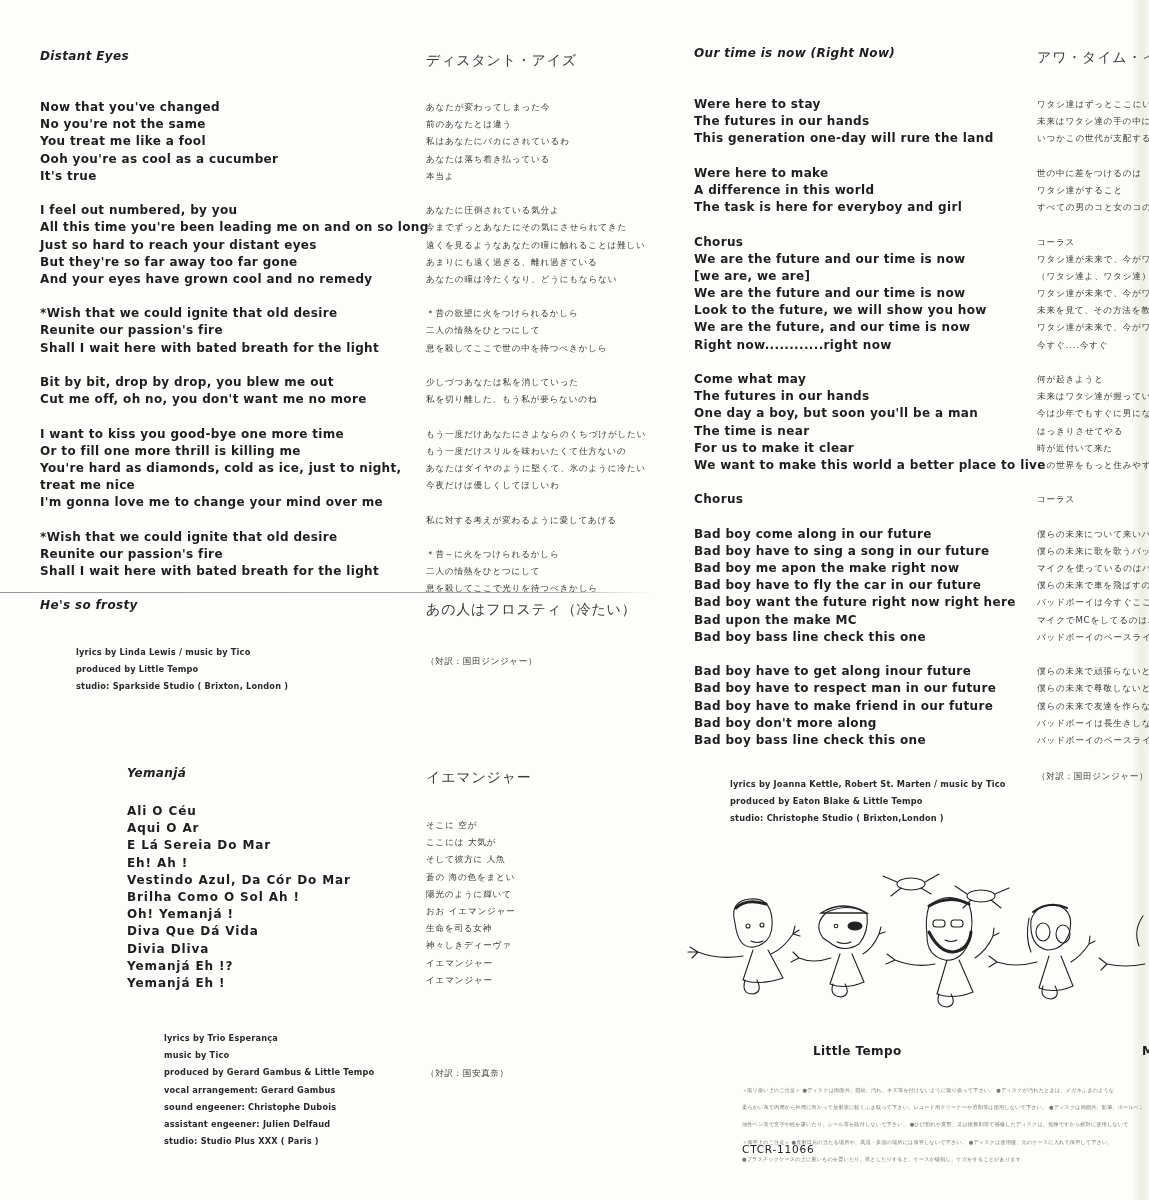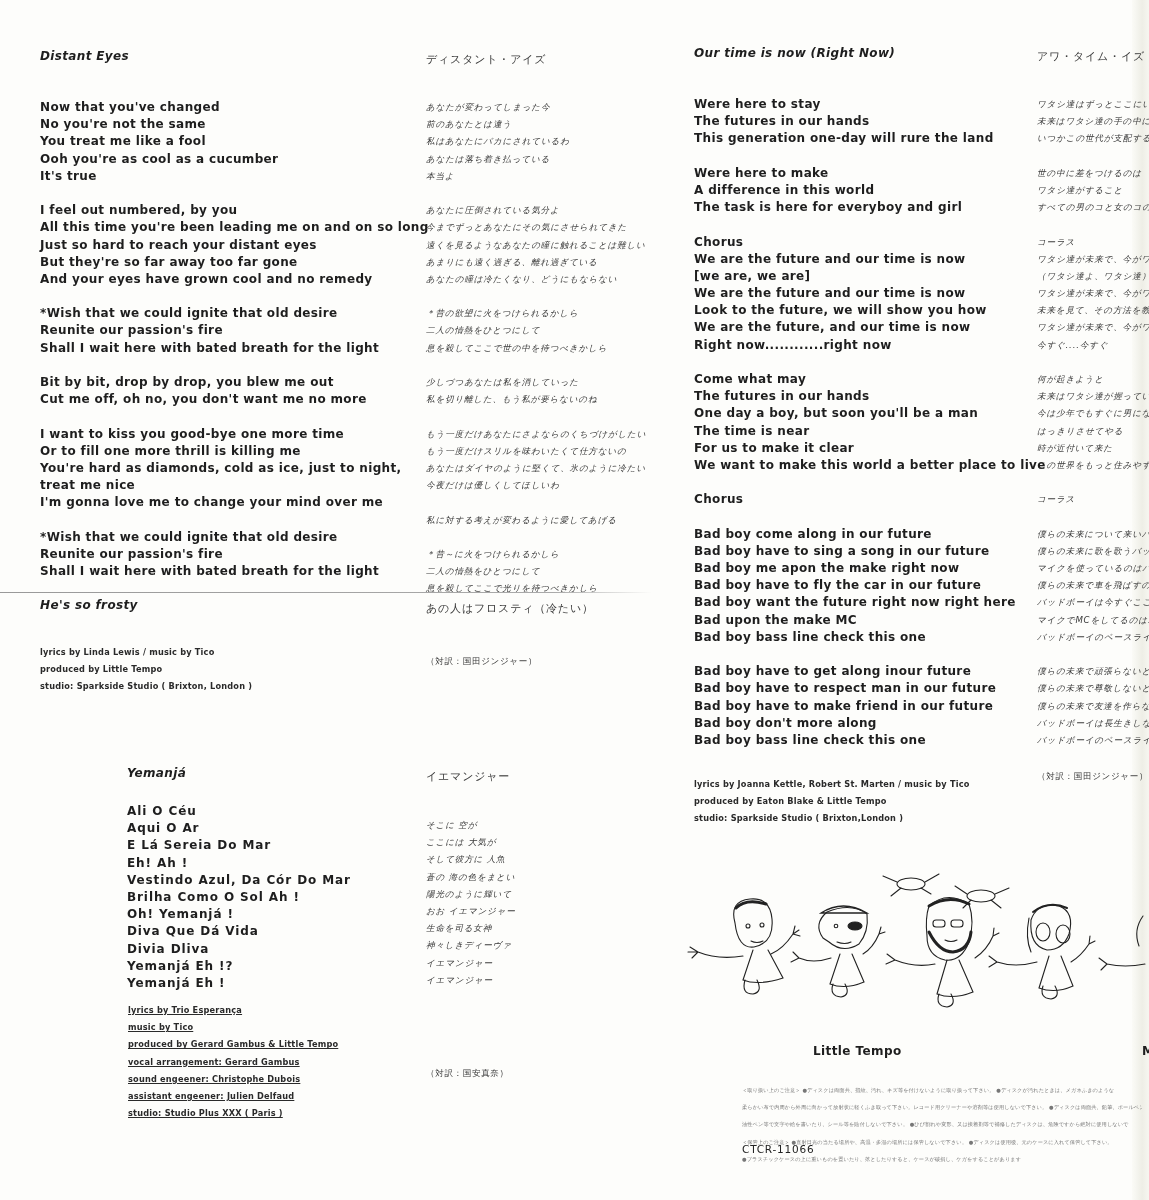--- a/index.html
+++ b/index.html
@@ -7,27 +7,27 @@
     width: 1149px; height: 1200px; position: relative; overflow: hidden;
     background: #fdfdfb;
     font-family: "DejaVu Sans", sans-serif;
     color: #1e1e1e;
   }
   .gutter {
     position: absolute; left: 1132px; top: 0; width: 17px; height: 1200px;
     background: linear-gradient(to right, #fbfbf7, #eeeee6 60%, #f6f6f0);
   }
   .en { position: absolute; font-weight: bold; font-size: 12px; line-height: 17.2px; letter-spacing: 0.35px; white-space: nowrap; }
-  .ja { position: absolute; font-size: 8.6px; line-height: 17.2px; letter-spacing: 0.8px; color: #3a3a3a; white-space: nowrap; font-style: italic; }
+  .ja { position: absolute; font-size: 8.6px; line-height: 17.2px; letter-spacing: 0.8px; color: #3a3a3a; white-space: nowrap; }
   .title-en { position: absolute; font-weight: bold; font-size: 12px; letter-spacing: 0.35px; white-space: nowrap; font-style: italic; }
-  .title-ja { position: absolute; font-size: 11px; letter-spacing: 0.8px; color: #3a3a3a; white-space: nowrap; }
+  .title-ja { position: absolute; font-size: 14px; letter-spacing: 0.8px; color: #3a3a3a; white-space: nowrap; }
   .line { display: block; height: 17.2px; }
   .gap { display: block; height: 17.2px; }
   .credits { position: absolute; font-weight: bold; font-size: 8.2px; line-height: 13.4px; color: #2a2a2a; letter-spacing: 0.2px; white-space: nowrap; }
-  .credits span { display: block; }
+  .credits span { display: block; margin-left: 36px; }
   .translator { position: absolute; font-size: 8.6px; color: #3a3a3a; letter-spacing: 0.6px; white-space: nowrap; }
   .divider { position: absolute; left: 0; top: 592px; width: 652px; height: 1px; background: linear-gradient(to right, #999 0%, #aaa 85%, rgba(170,170,170,0) 100%); }
   .band-label { position: absolute; font-weight: bold; font-size: 12px; letter-spacing: 0.4px; white-space: nowrap; }
   .notice { position: absolute; left: 742px; top: 1086px; width: 400px; font-size: 5.2px; line-height: 9.2px; color: #777; letter-spacing: 0.1px; }
   .notice span { display: block; white-space: nowrap; overflow: hidden; }
   .catalog { position: absolute; left: 742px; top: 1143px; font-size: 10.5px; letter-spacing: 0.8px; color: #222; }
   .drawing { position: absolute; left: 685px; top: 868px; }
 </style>
 </head>
 <body>
@@ -130,21 +130,21 @@
     <span class="line">そして彼方に 人魚</span>
     <span class="line">蒼の 海の色をまとい</span>
     <span class="line">陽光のように輝いて</span>
     <span class="line">おお イエマンジャー</span>
     <span class="line">生命を司る女神</span>
     <span class="line">神々しきディーヴァ</span>
     <span class="line">イエマンジャー</span>
     <span class="line">イエマンジャー</span>
   </div>
 <div class="translator" style="left:426px;top:1068px;">（対訳：国安真奈）</div>
-<div class="credits" style="left:128px;top:1004px;text-decoration:underline;">
+<div class="credits" style="left:128px;top:1032px;">
     <span class="line">lyrics by Trio Esperança</span>
     <span class="line">music by Tico</span>
     <span class="line">produced by Gerard Gambus &amp; Little Tempo</span>
     <span class="line">vocal arrangement: Gerard Gambus</span>
     <span class="line">sound engeener: Christophe Dubois</span>
     <span class="line">assistant engeener: Julien Delfaud</span>
     <span class="line">studio: Studio Plus XXX ( Paris )</span>
   </div>
 
 <div class="title-en" style="left:694px;top:46px;">Our time is now (Right Now)</div>
@@ -226,21 +226,21 @@
     <span class="line">僕らの未来で頑張らないと</span>
     <span class="line">僕らの未来で尊敬しないと</span>
     <span class="line">僕らの未来で友達を作らな</span>
     <span class="line">バッドボーイは長生きしな</span>
     <span class="line">バッドボーイのベースライ</span>
   </div>
 <div class="translator" style="left:1037px;top:771px;">（対訳：国田ジンジャー）</div>
 <div class="credits" style="left:694px;top:778px;">
     <span class="line">lyrics by Joanna Kettle, Robert St. Marten / music by Tico</span>
     <span class="line">produced by Eaton Blake &amp; Little Tempo</span>
-    <span class="line">studio: Sparkside Studio ( Brixton,London )</span>
+    <span class="line">studio: Christophe Studio ( Brixton,London )</span>
   </div>
 
 <svg class="drawing" width="464" height="150" viewBox="0 0 464 150" fill="none" stroke="#222" stroke-width="1.1" stroke-linecap="round">
 
   <g>
     <path d="M50 55 q-6 -22 15 -24 q20 -2 22 20 q2 24 -18 28 q-16 2 -19 -24z"></path>
     <path d="M51 40 q10 -10 30 -4" stroke-width="3"></path>
     <circle cx="63" cy="58" r="2"></circle>
       <circle cx="77" cy="57" r="2"></circle>
     <path d="M66 73 q6 3 12 0"></path>

